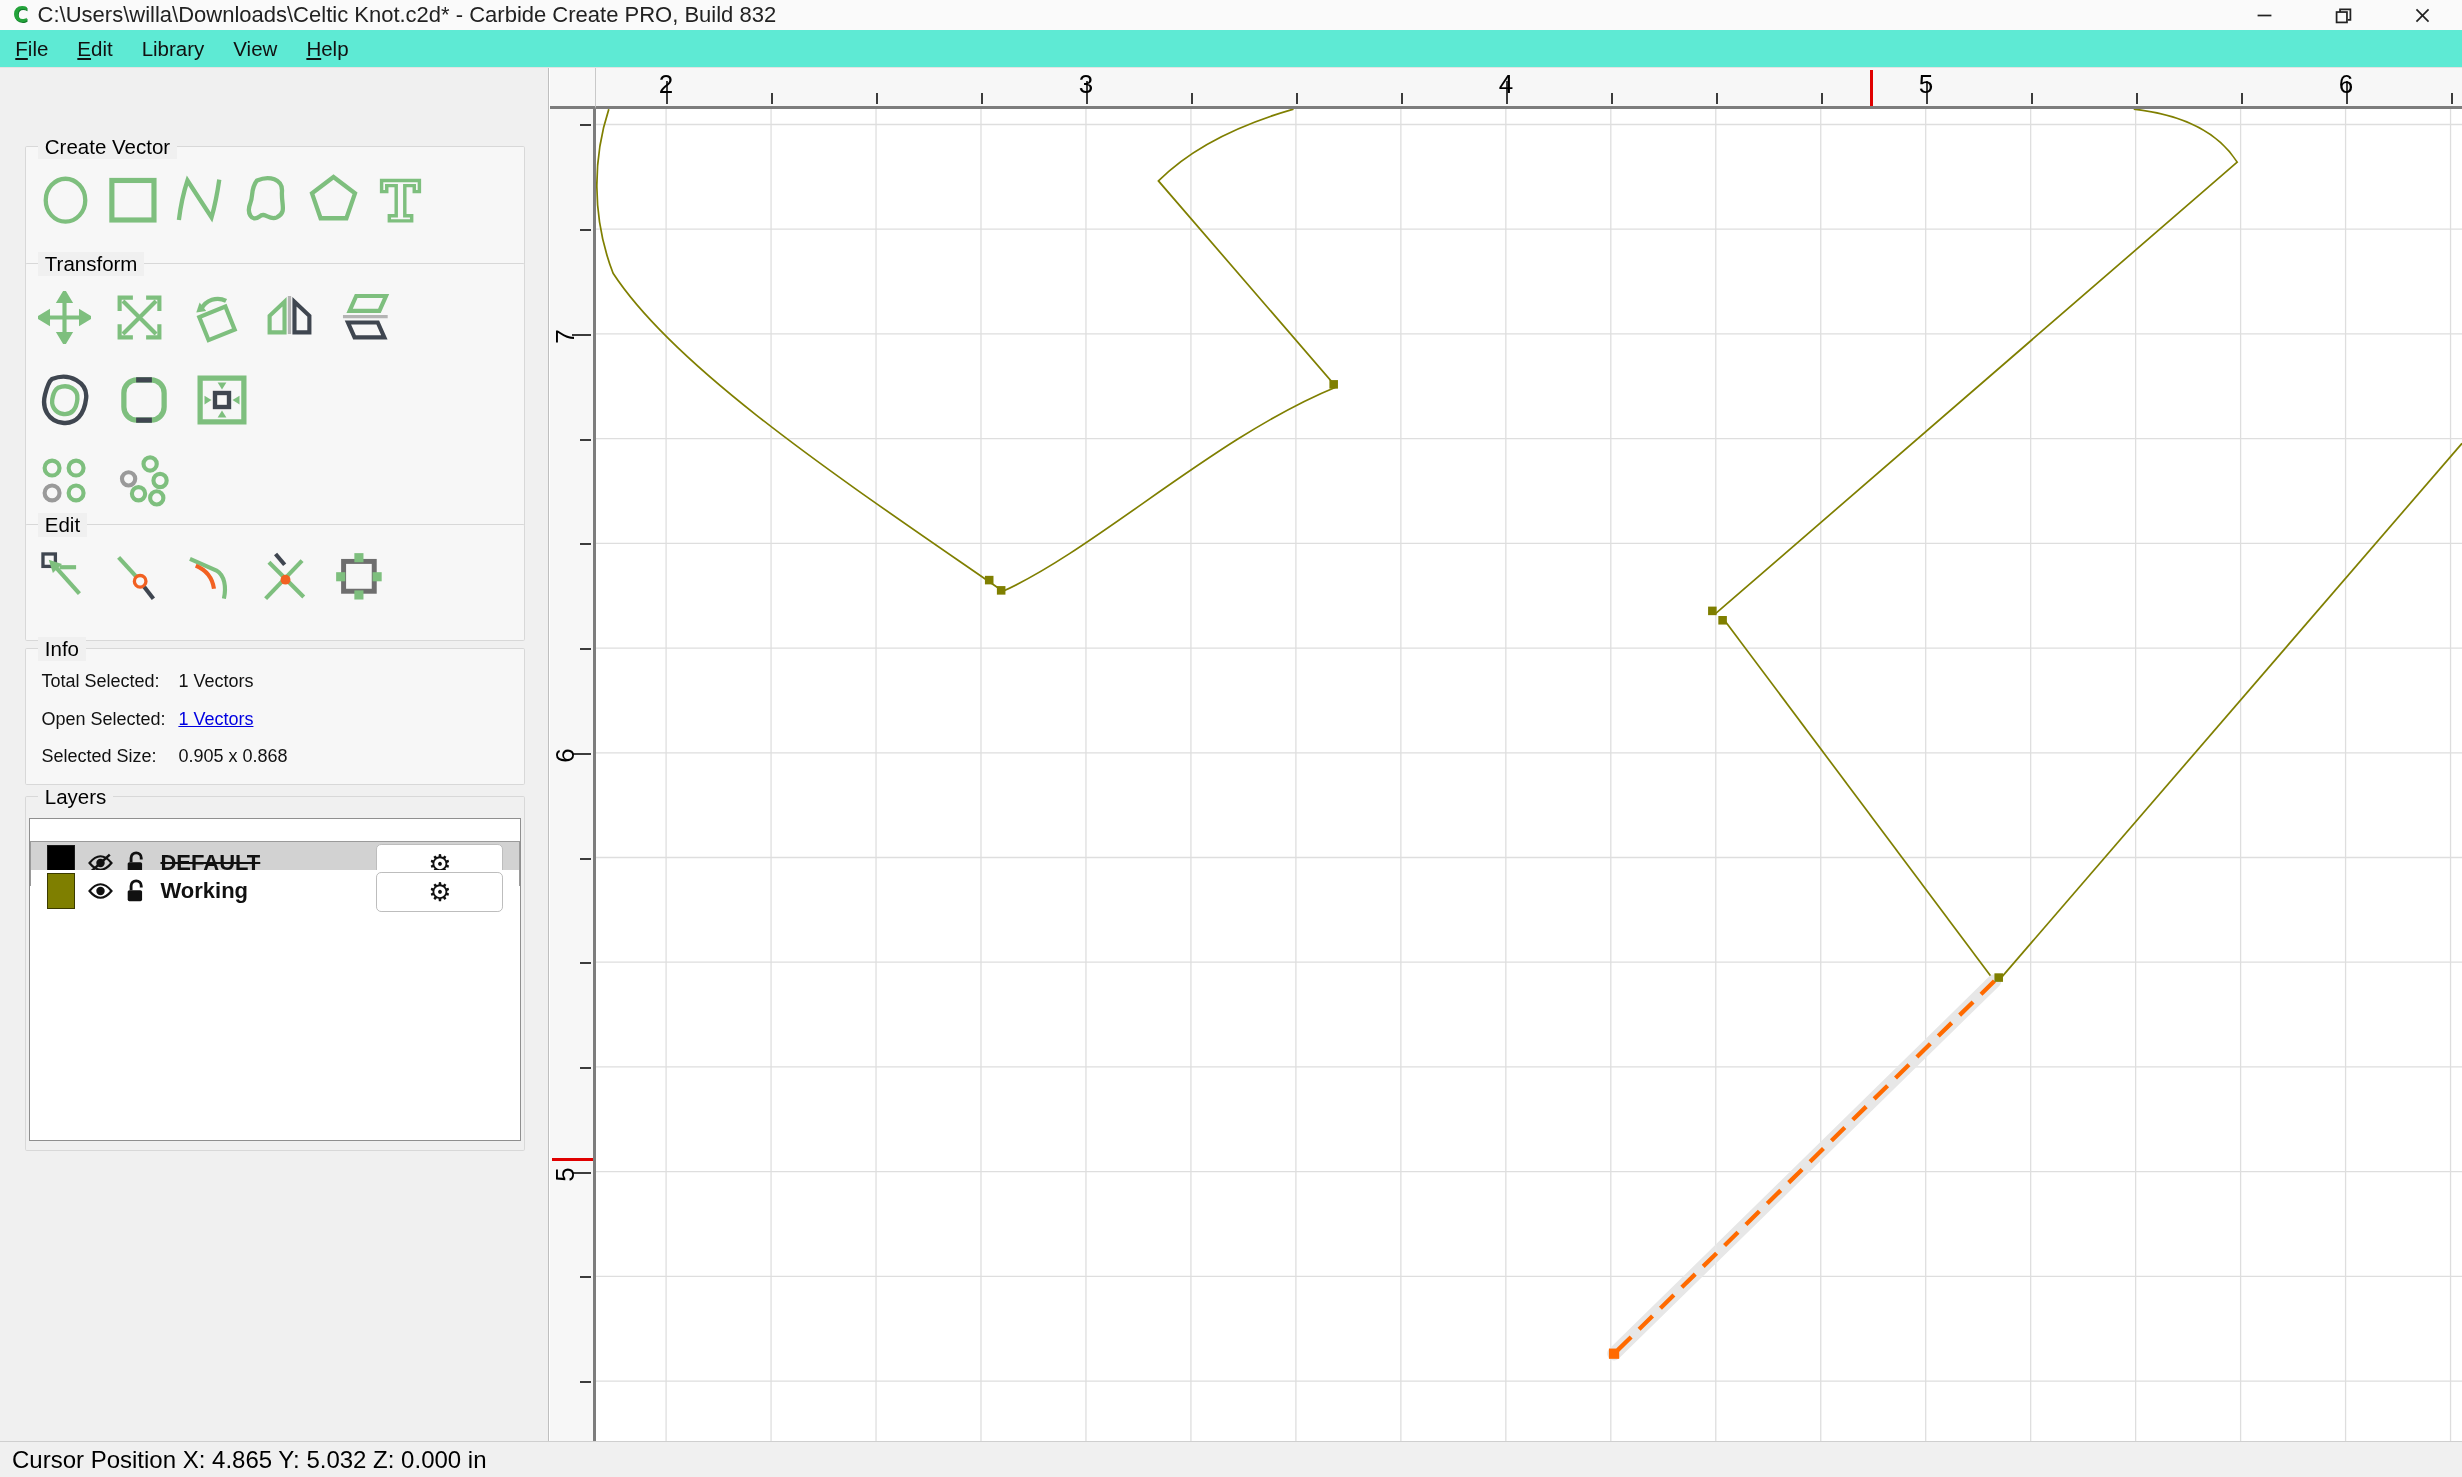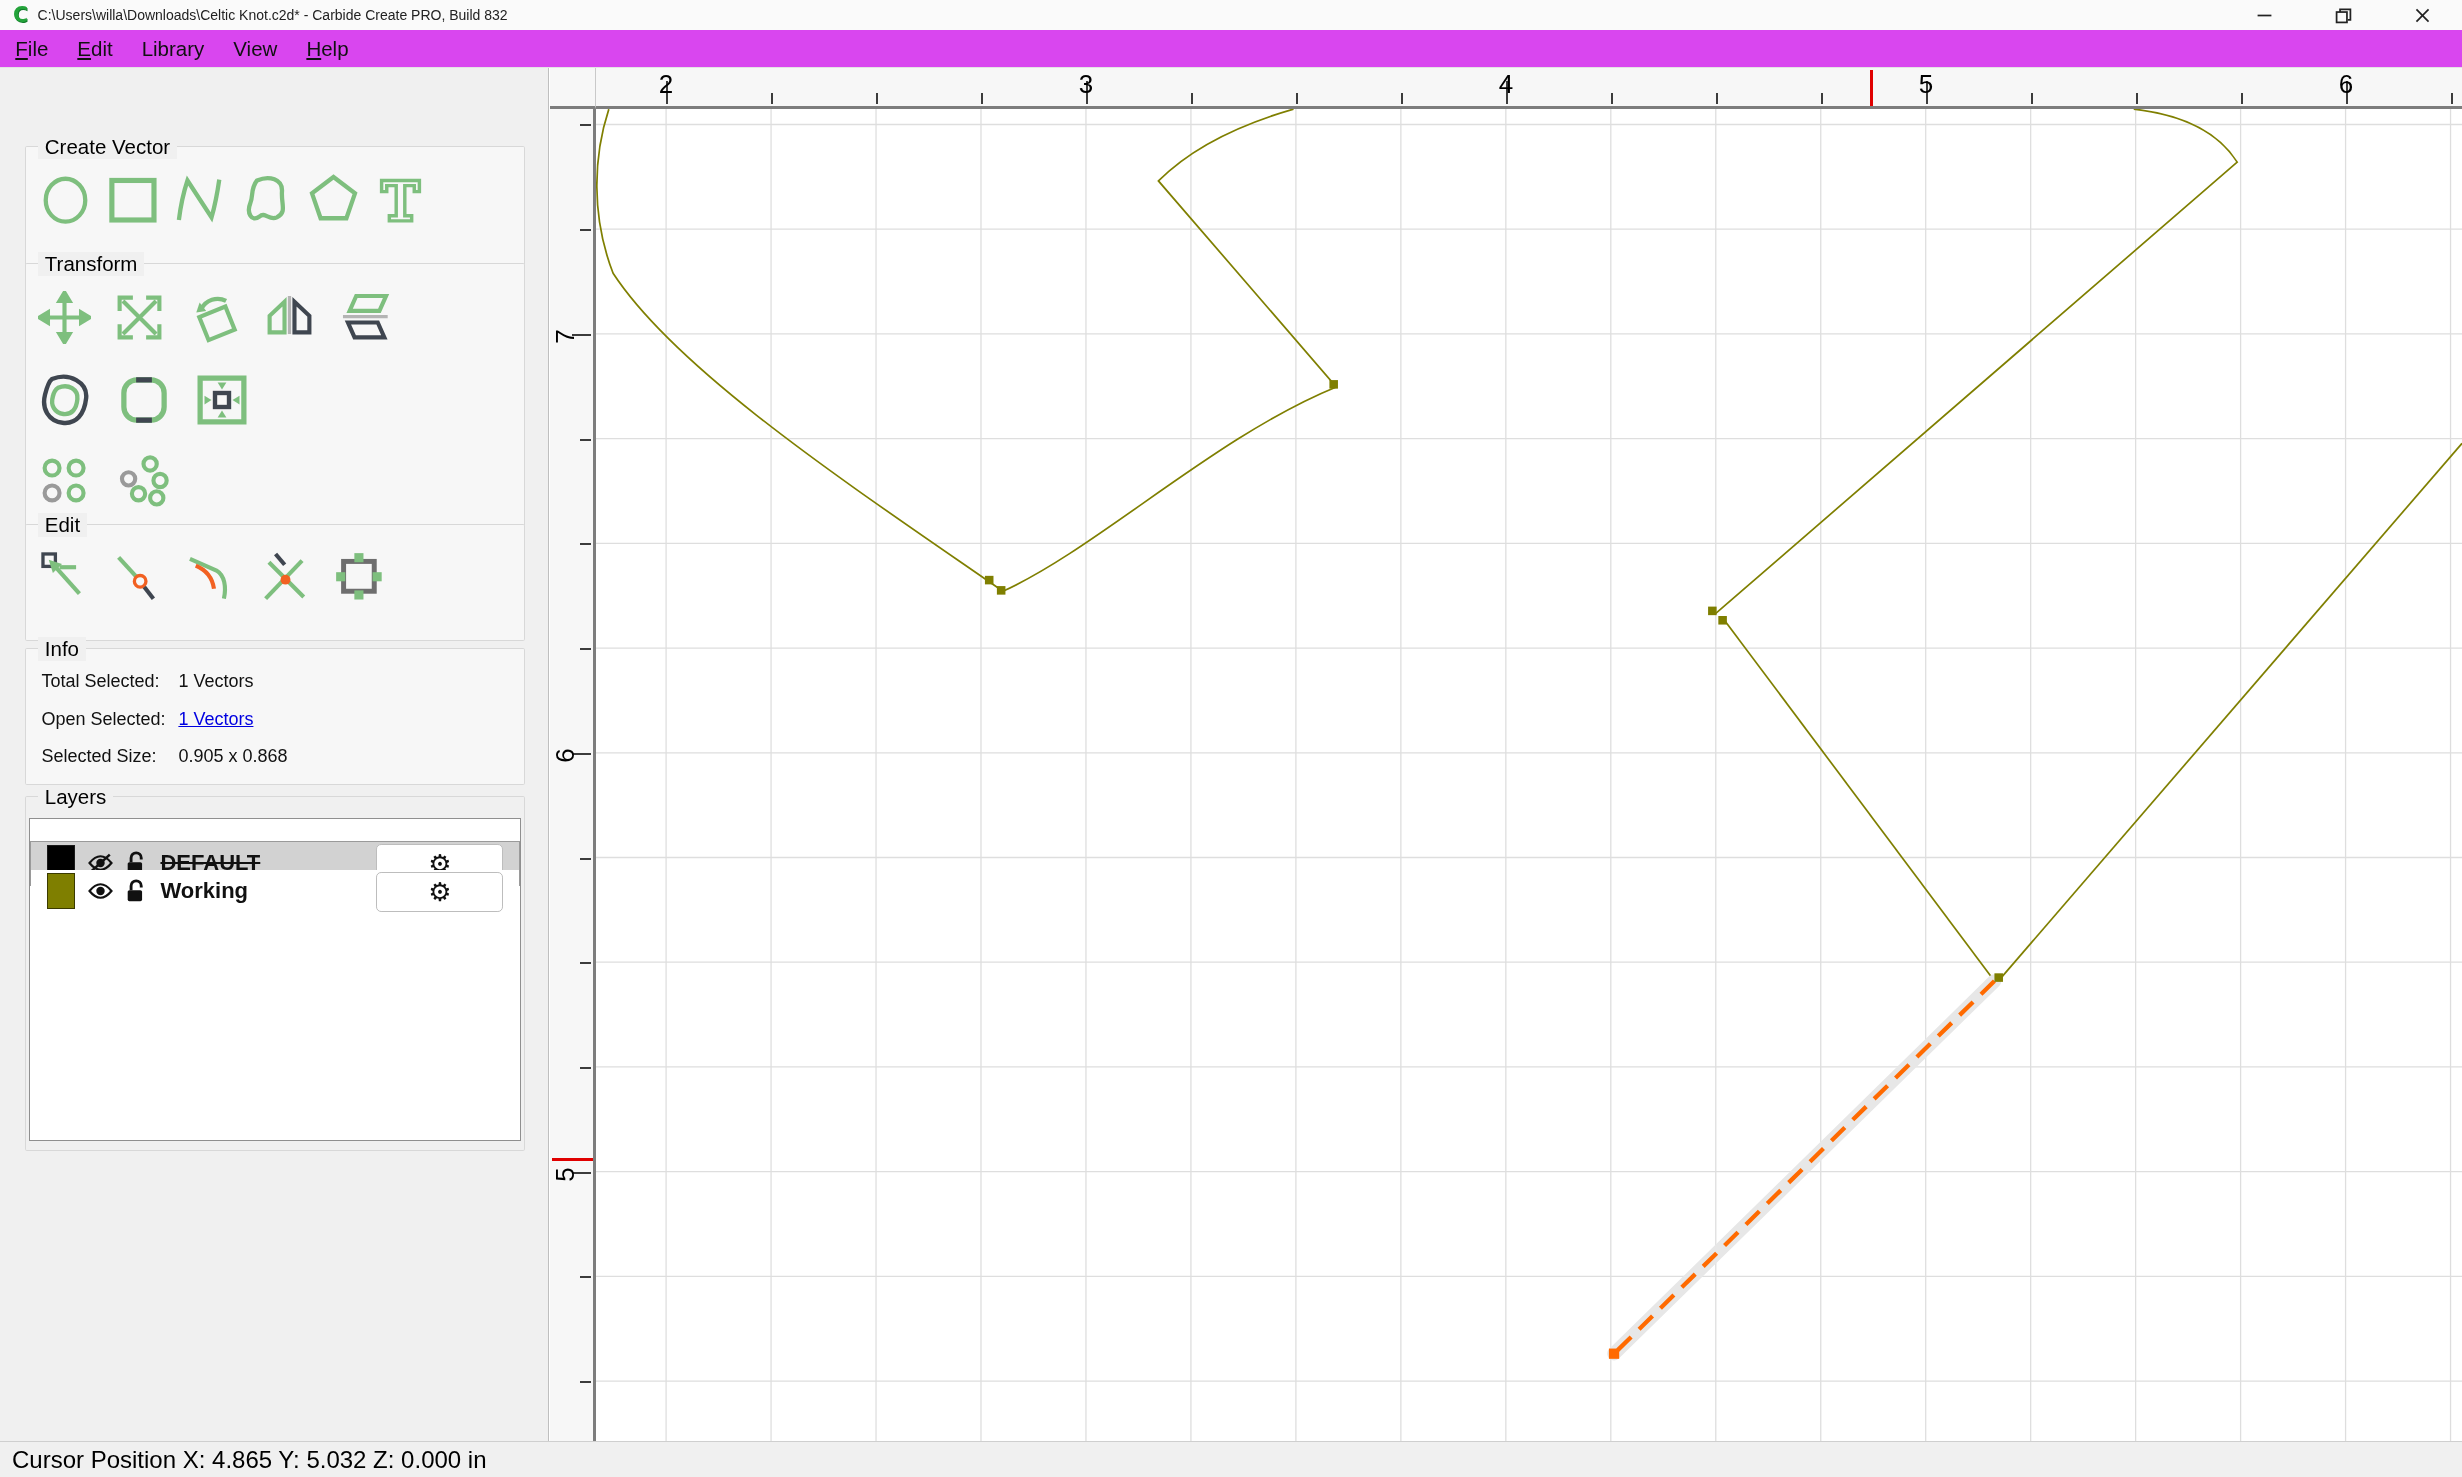--- a/index.html
+++ b/index.html
@@ -3,26 +3,26 @@
 <meta charset="utf-8">
 <style>
   html,body{margin:0;padding:0;}
   body{width:2462px;height:1477px;overflow:hidden;background:#fff;
        font-family:"Liberation Sans",sans-serif;color:#111;position:relative;}
   
   .titlebar{position:absolute;left:0;top:0;width:2462px;height:30px;background:#fafafa;
             display:flex;align-items:center;}
   .app-logo{font-family:"DejaVu Sans",sans-serif;font-weight:700;font-size:20.5px;color:#23a33a;
             margin-left:8.5px;width:24px;text-align:center;text-shadow:0.9px 0.9px 0 #127a2a;}
-  .title-text{font-size:14px;color:#222;margin-left:5.1px;}
+  .title-text{font-size:22px;color:#222;margin-left:5.1px;}
   .win-controls{margin-left:auto;display:flex;height:100%;}
   .win-btn{width:79px;height:100%;display:flex;align-items:center;justify-content:center;}
   .win-btn svg{display:block;}
   
-  .menubar{position:absolute;left:0;top:30px;width:2462px;height:38px;background:#d946ef;
+  .menubar{position:absolute;left:0;top:30px;width:2462px;height:38px;background:#5eead4;
            border-bottom:0.9px solid #e3e3e3;display:flex;align-items:center;box-sizing:border-box;}
   .menu-item{font-size:20.5px;color:#111;margin-left:15.4px;padding:1.7px 6.8px;}
   .menu-item:first-child{margin-left:8.5px;}
   
   .sidebar{position:absolute;left:0;top:68px;width:549px;height:1373px;background:#f0f0f0;
            border-right:0.9px solid #bfbfbf;box-sizing:border-box;}
   .tabbar{position:absolute;left:0;top:0;width:100%;height:42px;border-bottom:0.9px solid #c8c8c8;box-sizing:border-box;}
   .tab{position:absolute;top:7.7px;height:34px;box-sizing:border-box;display:flex;align-items:center;
        justify-content:center;font-size:20.5px;background:#ececec;border:0.9px solid #d0d0d0;border-bottom:none;}
   .tab.active{background:#fdfdfd;border:0.9px solid #c0c0c0;border-bottom:none;height:35px;z-index:2;}

